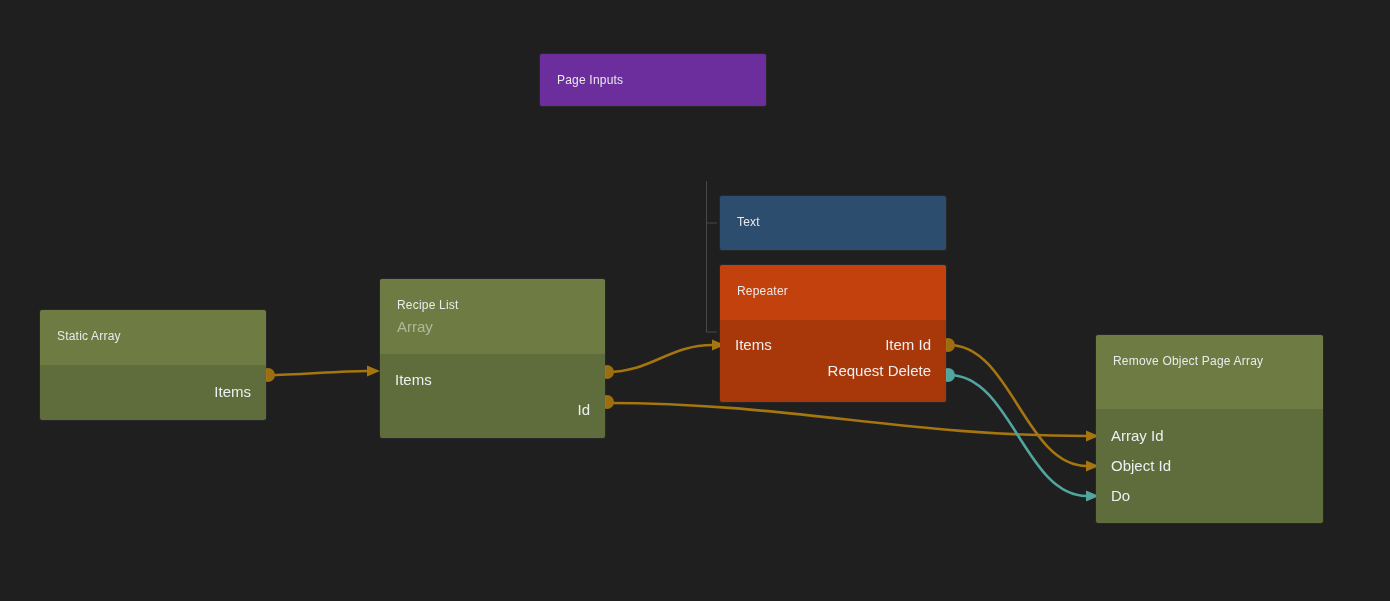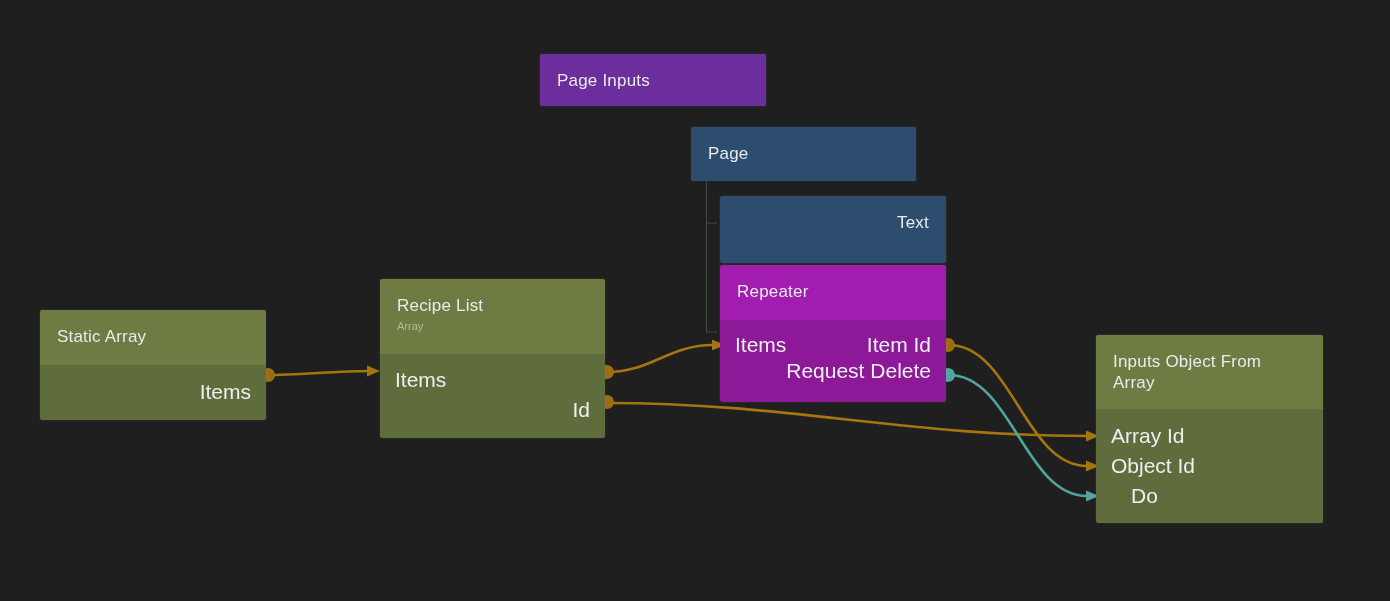--- a/index.html
+++ b/index.html
@@ -26,40 +26,40 @@
     box-shadow: 0 0 0 1px rgba(255,255,255,0.04);
     box-sizing: border-box;
   }
   .node-header {
     position: absolute;
     left: 0; top: 0; right: 0;
     padding: 16px 17px 0 17px;
     box-sizing: border-box;
   }
   .node-title {
-    font-size: 17px;
+    font-size: 12px;
     line-height: 21px;
     color: #e9eaec;
     letter-spacing: 0.2px;
   }
   .node-subtitle {
-    font-size: 11px;
+    font-size: 15px;
     line-height: 21px;
     color: rgba(255,255,255,0.45);
   }
   .node-body {
     position: absolute;
     left: 0; right: 0; bottom: 0;
     background: rgba(0,0,0,0.13);
   }
   .port-label {
     position: absolute;
     height: 20px;
     line-height: 20px;
-    font-size: 21px;
+    font-size: 15px;
     color: #edeff1;
     white-space: nowrap;
   }
   .port-label.in  { left: 15px; }
   .port-label.out { right: 15px; text-align: right; }
 </style>
 </head>
 <body>
 
 <div id="canvas" style="width: 1390px; height: 601px; background: rgb(31, 31, 31);">
@@ -81,31 +81,26 @@
       <circle cx="948" cy="375" r="7" fill="#52a49e"></circle>
       <circle cx="268" cy="375" r="7" fill="#9d6d11"></circle>
       <circle cx="607" cy="372" r="7" fill="#9d6d11"></circle>
       <circle cx="607" cy="402" r="7" fill="#9d6d11"></circle>
     </svg>
     <div class="node" style="left: 540px; top: 54px; width: 226px; height: 52px; background: rgb(108, 46, 156);">
       <div class="node-header">
         <div class="node-title">Page Inputs</div>
       </div>
     </div>
-    <div class="node" style="left: 691px; top: 127px; width: 225px; height: 54px; background: rgb(44, 77, 110);">
-      <div class="node-header">
-        <div class="node-title">Page</div>
-      </div>
-    </div>
-    <div class="node" style="left: 720px; top: 196px; width: 226px; height: 67px; background: rgb(44, 77, 110); text-align: right;">
+    <div class="node" style="left: 720px; top: 196px; width: 226px; height: 54px; background: rgb(44, 77, 110);">
       <div class="node-header">
         <div class="node-title">Text</div>
       </div>
     </div>
-    <div class="node" style="left: 720px; top: 265px; width: 226px; height: 137px; background: #a21caf;">
+    <div class="node" style="left: 720px; top: 265px; width: 226px; height: 137px; background: #c2410c;">
       <div class="node-body" style="top: 55px;"></div>
       <div class="node-header">
         <div class="node-title">Repeater</div>
       </div>
       <div class="port-label in" style="top: 70px;">Items</div>
       <div class="port-label out" style="top: 70px;">Item Id</div>
       <div class="port-label out" style="top: 96px;">Request Delete</div>
     </div>
     <div class="node" style="left: 40px; top: 293px; width: 226px; height: 110px; background: rgb(110, 124, 68); margin-top: 17px;">
       <div class="node-body" style="top: 55px;"></div>
@@ -119,19 +114,19 @@
       <div class="node-header">
         <div class="node-title">Recipe List</div>
         <div class="node-subtitle">Array</div>
       </div>
       <div class="port-label in" style="top: 91px;">Items</div>
       <div class="port-label out" style="top: 121px;">Id</div>
     </div>
     <div class="node" style="left: 1096px; top: 335px; width: 227px; height: 188px; background: rgb(110, 124, 68);">
       <div class="node-body" style="top: 74px;"></div>
       <div class="node-header">
-        <div class="node-title">Inputs Object From Array</div>
+        <div class="node-title">Remove Object Page Array</div>
       </div>
       <div class="port-label in" style="top: 91px;">Array Id</div>
       <div class="port-label in" style="top: 121px;">Object Id</div>
-      <div class="port-label in" style="top: 151px; margin-left: 20px;">Do</div>
+      <div class="port-label in" style="top: 151px;">Do</div>
     </div>
   </div>
 
 </body></html>

